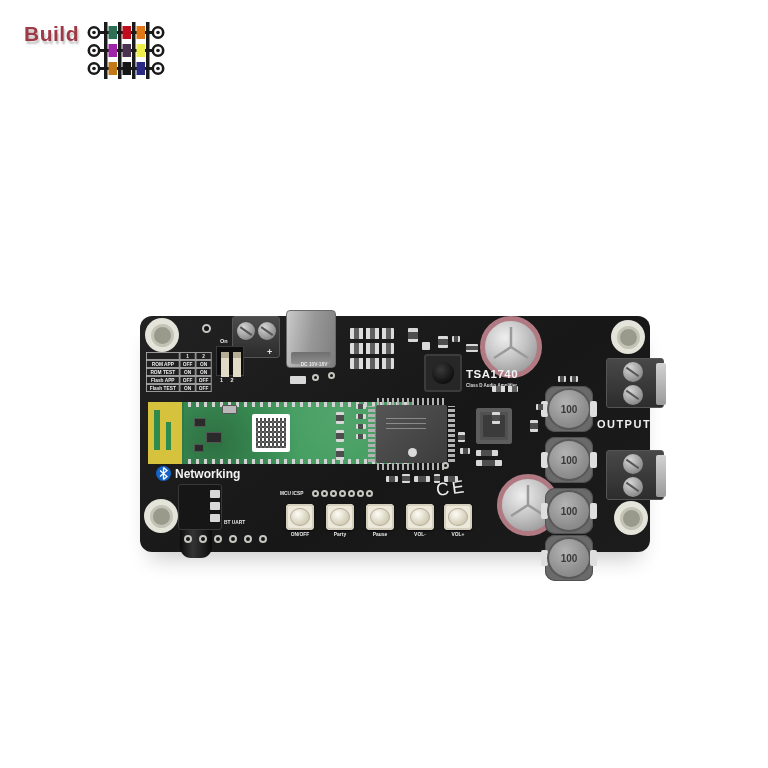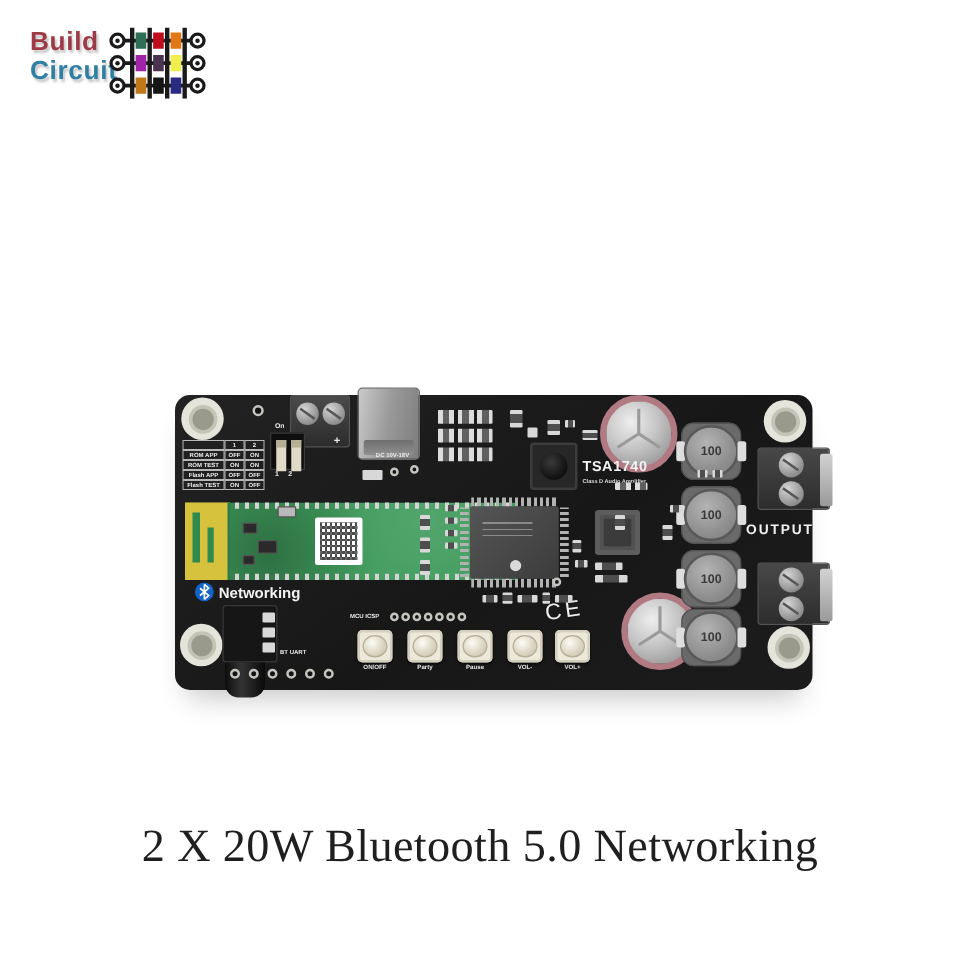--- a/index.html
+++ b/index.html
@@ -83,21 +83,21 @@
   .qfn{left:336px;top:92px;width:36px;height:36px;background:#515151;border-radius:3px;box-shadow:inset 0 0 0 4px #5d5d5d;}
   .qfn::after{content:"";position:absolute;inset:7px;background:#3b3b3b;border-radius:1px;}
 
   .pushbtn{left:284px;top:38px;width:38px;height:38px;background:#272727;border:2px solid #3c3c3c;border-radius:3px;}
   .pushbtn::after{content:"";position:absolute;inset:6px;border-radius:50%;background:radial-gradient(circle at 40% 35%,#3a3a3a,#101010 70%);}
 
   .cap{width:62px;height:62px;border-radius:50%;border:5px solid #b17a83;
        background:radial-gradient(circle at 38% 32%,#eeeeee,#c4c4c4 45%,#a2a2a2 75%,#8d8d8d);}
   .cap svg{position:absolute;left:0;top:0;}
 
-  .ind{left:405px;width:48px;height:46px;border-radius:10px;background:#6a6a6a;box-shadow:inset 0 0 0 1px #515151;}
+  .ind{left:405px;width:48px;height:46px;border-radius:10px;background:#6a6a6a;box-shadow:inset 0 0 0 1px #515151;margin-top:48px;}
   .ind::before,.ind::after{content:"";position:absolute;top:15px;width:7px;height:16px;background:#dedede;border-radius:2px;}
   .ind::before{left:-4px;} .ind::after{right:-4px;}
   .ind .coil{inset:2px;border-radius:50%;border:2px solid #585858;
        background:radial-gradient(circle at 40% 33%,#b4b4b4,#8f8f8f 60%,#7c7c7c);
        display:flex;align-items:center;justify-content:center;font-weight:bold;font-size:10px;color:#3a3a3a;}
 
   .term-out{left:466px;width:58px;height:50px;background:linear-gradient(#484848,#2d2d2d);border-radius:3px;border:1px solid #555;}
   .term-out .plate{right:-3px;top:4px;width:10px;height:42px;background:linear-gradient(#d2d2d2,#9a9a9a);border-radius:2px;}
   .term-out .screw{width:20px;height:20px;left:16px;}
 
@@ -123,21 +123,20 @@
 
   
   .caption{position:absolute;left:0;top:655px;width:768px;text-align:center;
            font-family:"Liberation Serif",serif;font-size:37px;line-height:46px;color:#1f1f1f;letter-spacing:.3px;}
 </style>
 </head>
 <body>
 
 <div class="logo">
   <div class="word w1">Build</div>
-  <div class="word w2">Circuit</div>
   <svg width="80" height="57" viewBox="0 0 80 57">
     <g stroke="#1a1a1a" stroke-width="3">
       <line x1="8" y1="10.5" x2="72" y2="10.5"></line>
       <line x1="8" y1="28.5" x2="72" y2="28.5"></line>
       <line x1="8" y1="46.5" x2="72" y2="46.5"></line>
     </g>
     <g>
       <rect x="18" y="0" width="3.5" height="57" fill="#1a1a1a"></rect>
       <rect x="32" y="0" width="3.5" height="57" fill="#1a1a1a"></rect>
       <rect x="46" y="0" width="3.5" height="57" fill="#1a1a1a"></rect>
@@ -349,14 +348,13 @@
     <div class="decor k3" style="left: 208px; top: 174px; width: 7px; height: 7px;"></div>
     <div class="decor k3" style="left: 217px; top: 174px; width: 7px; height: 7px;"></div>
     <div class="decor k3" style="left: 226px; top: 174px; width: 7px; height: 7px;"></div>
     <div class="decor k1" style="left: 390px; top: 104px; width: 8px; height: 12px;"></div>
     <div class="decor k2" style="left: 396px; top: 88px; width: 10px; height: 6px;"></div>
     <div class="decor k2" style="left: 418px; top: 60px; width: 8px; height: 6px;"></div>
     <div class="decor k2" style="left: 430px; top: 60px; width: 8px; height: 6px;"></div>
   </div>
 
 <div class="caption">
-  <div>2 X 20W Bluetooth 5.0 Networking</div>
 </div>
 
 </body></html>

